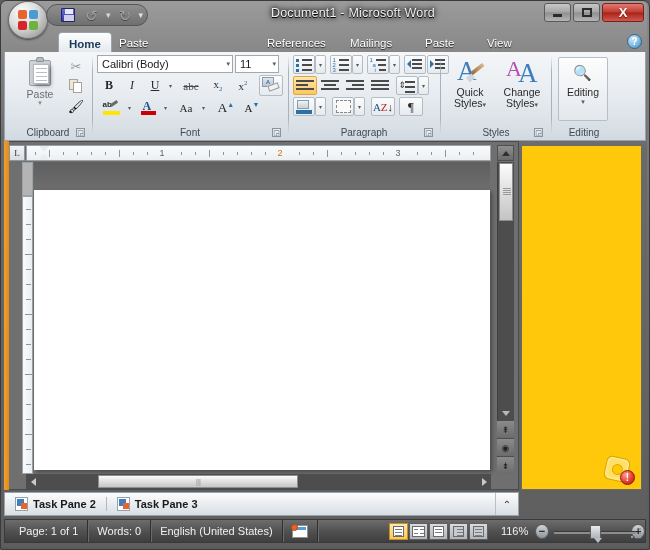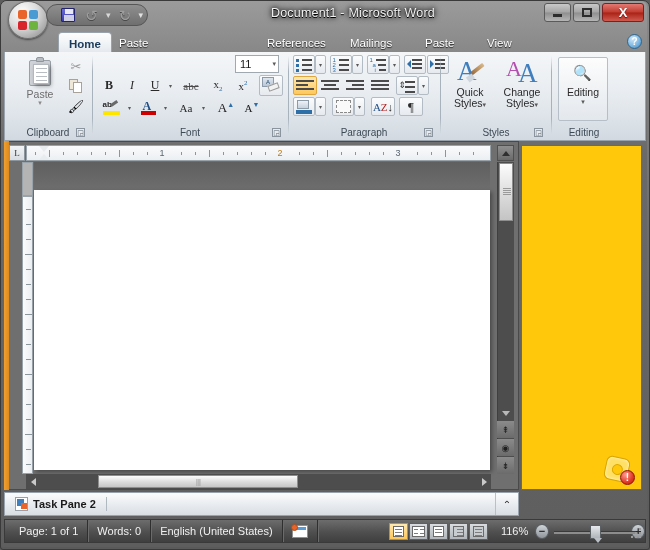--- a/index.html
+++ b/index.html
@@ -416,20 +416,24 @@
             </div>
         </div>
       </div>
       <div class="grp-label">Clipboard</div>
       <div class="dlg-launch" style="right:6px">◲</div>
     </div>
     <div class="grp-div" style="left:87px"></div>
 
     <div class="grp" style="left:90px;width:190px">
       <div class="grp-body">
+        <div class="combo" style="left:2px;top:1px;width:136px">
+          <span class="cv">Calibri (Body)</span>
+          <span class="ca">▾</span>
+        </div>
         <div class="combo" style="left:140px;top:1px;width:44px">
           <span class="cv">11</span>
           <span class="ca">▾</span>
         </div>
 
         <div class="rb fbtn" style="left:4px;top:22px">
             <span class="fb-b">B</span>
           </div>
         <div class="rb fbtn" style="left:27px;top:22px">
             <span class="fb-i">I</span>
@@ -765,20 +769,24 @@
       <span class="badge">!</span>
     </div>
   </div>
 
   <div class="tpbar">
     <div class="tp">
       <span class="tp-ic"></span>
       <span>Task Pane 2</span>
     </div>
     <div class="tp-sep"></div>
+    <div class="tp">
+      <span class="tp-ic"></span>
+      <span>Task Pane 3</span>
+    </div>
     <div class="tp-collapse">⌃</div>
   </div>
 
   <div class="statusbar">
     <div class="sb-item" style="padding-left:14px">Page: 1 of 1</div>
     <div class="sb-item">Words: 0</div>
     <div class="sb-item">English (United States)</div>
     <div class="sb-item">
         <span class="proof-ic"></span>
       </div>

